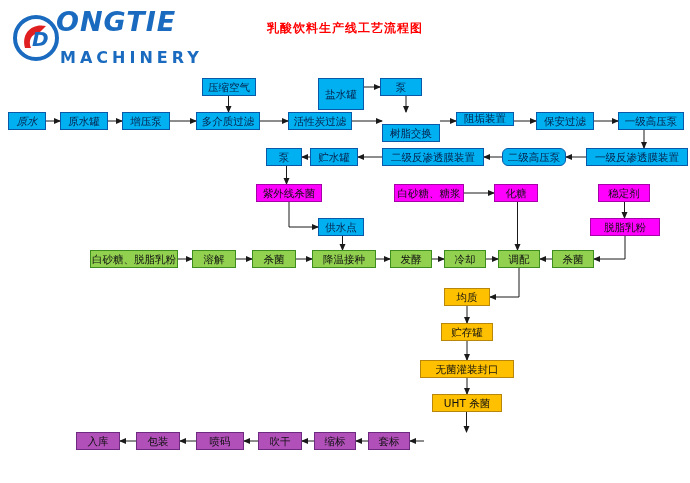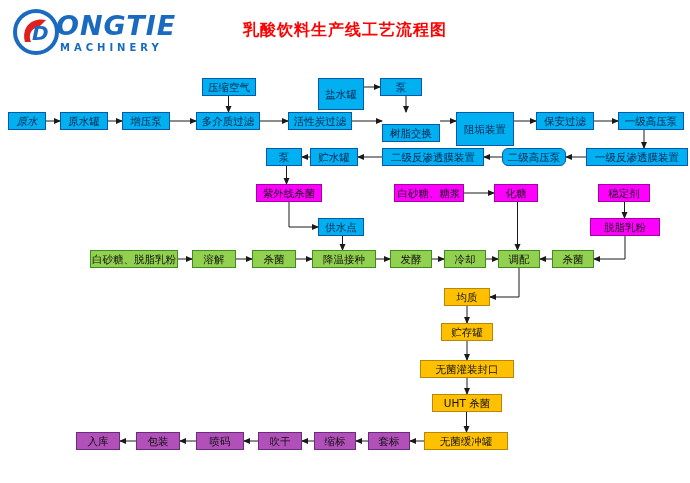--- a/index.html
+++ b/index.html
@@ -4,24 +4,24 @@
 <style>
   html,body{margin:0;padding:0;background:#ffffff;}
   #canvas{
     position:relative;width:690px;height:483px;background:#ffffff;overflow:hidden;
     font-family:"DejaVu Sans","Liberation Sans",sans-serif;
   }
   .logo{position:absolute;left:12px;top:8px;display:flex;align-items:center;}
   .logo-mark{flex:0 0 auto;}
   .logo-text{display:flex;flex-direction:column;margin-left:-4px;}
   .brand{font-size:27px;font-weight:bold;font-style:italic;color:#1a6bbf;line-height:28px;letter-spacing:1px;}
-  .subtitle{font-size:10px;font-weight:bold;color:#1a6bbf;letter-spacing:4px;margin-top:2px;padding-left:4px;}
+  .subtitle{font-size:16px;font-weight:bold;color:#1a6bbf;letter-spacing:4px;margin-top:12px;padding-left:4px;}
   .title{
     position:absolute;top:20px;left:0;width:100%;text-align:center;
-    font-size:16px;font-weight:bold;color:#ff0000;letter-spacing:1px;
+    font-size:12px;font-weight:bold;color:#ff0000;letter-spacing:1px;
   }
   #edges{position:absolute;left:0;top:0;width:690px;height:483px;pointer-events:none;}
   .edge{fill:none;stroke:#1a1a1a;stroke-width:1;}
   .node{
     position:absolute;box-sizing:border-box;display:flex;align-items:center;justify-content:center;
     font-size:10.5px;line-height:1;color:#101010;border:1px solid #333;white-space:nowrap;padding:0 1px;
   }
   .cyan{background:#00b0f0;border-color:#0a58a8;color:#06214d;}
   .magenta{background:#ff00ff;border-color:#a800a8;}
   .green{background:#92d050;border-color:#3e8e1f;}
@@ -98,21 +98,21 @@
 
 <div class="node cyan" style="left: 202px; top: 78px; width: 54px; height: 18px;">压缩空气</div>
     <div class="node cyan" style="left: 318px; top: 78px; width: 46px; height: 32px;">盐水罐</div>
     <div class="node cyan" style="left: 380px; top: 78px; width: 42px; height: 18px;">泵</div>
     <div class="node cyan" style="left: 8px; top: 112px; width: 38px; height: 18px; font-style: italic;">原水</div>
     <div class="node cyan" style="left: 60px; top: 112px; width: 48px; height: 18px;">原水罐</div>
     <div class="node cyan" style="left: 122px; top: 112px; width: 48px; height: 18px;">增压泵</div>
     <div class="node cyan" style="left: 196px; top: 112px; width: 64px; height: 18px;">多介质过滤</div>
     <div class="node cyan" style="left: 288px; top: 112px; width: 64px; height: 18px;">活性炭过滤</div>
     <div class="node cyan" style="left: 382px; top: 124px; width: 58px; height: 18px;">树脂交换</div>
-    <div class="node cyan" style="left: 456px; top: 112px; width: 58px; height: 34px;">阻垢装置</div>
+    <div class="node cyan" style="left: 456px; top: 112px; width: 58px; height: 14px; font-family: Liberation Mono, monospace;">阻垢装置</div>
     <div class="node cyan" style="left: 536px; top: 112px; width: 58px; height: 18px;">保安过滤</div>
     <div class="node cyan" style="left: 618px; top: 112px; width: 66px; height: 18px;">一级高压泵</div>
     <div class="node cyan" style="left: 266px; top: 148px; width: 36px; height: 18px;">泵</div>
     <div class="node cyan" style="left: 310px; top: 148px; width: 48px; height: 18px;">贮水罐</div>
     <div class="node cyan" style="left: 382px; top: 148px; width: 102px; height: 18px;">二级反渗透膜装置</div>
     <div class="node cyan" style="left: 502px; top: 148px; width: 64px; height: 18px; border-radius: 6px;">二级高压泵</div>
     <div class="node cyan" style="left: 586px; top: 148px; width: 102px; height: 18px;">一级反渗透膜装置</div>
     <div class="node magenta" style="left: 256px; top: 184px; width: 66px; height: 18px;">紫外线杀菌</div>
     <div class="node magenta" style="left: 394px; top: 184px; width: 70px; height: 18px;">白砂糖、糖浆</div>
     <div class="node magenta" style="left: 494px; top: 184px; width: 44px; height: 18px;">化糖</div>
@@ -124,20 +124,19 @@
     <div class="node green" style="left: 252px; top: 250px; width: 44px; height: 18px;">杀菌</div>
     <div class="node green" style="left: 312px; top: 250px; width: 64px; height: 18px;">降温接种</div>
     <div class="node green" style="left: 390px; top: 250px; width: 42px; height: 18px;">发酵</div>
     <div class="node green" style="left: 444px; top: 250px; width: 42px; height: 18px;">冷却</div>
     <div class="node green" style="left: 498px; top: 250px; width: 42px; height: 18px;">调配</div>
     <div class="node green" style="left: 552px; top: 250px; width: 42px; height: 18px;">杀菌</div>
     <div class="node orange" style="left: 444px; top: 288px; width: 46px; height: 18px;">均质</div>
     <div class="node orange" style="left: 441px; top: 323px; width: 52px; height: 18px;">贮存罐</div>
     <div class="node orange" style="left: 420px; top: 360px; width: 94px; height: 18px;">无菌灌装封口</div>
     <div class="node orange" style="left: 432px; top: 394px; width: 70px; height: 18px;">UHT 杀菌</div>
-    <div class="node orange" style="left: 424px; top: 432px; width: 84px; height: 18px;">无菌缓冲罐</div>
     <div class="node purple" style="left: 368px; top: 432px; width: 42px; height: 18px;">套标</div>
     <div class="node purple" style="left: 314px; top: 432px; width: 42px; height: 18px;">缩标</div>
     <div class="node purple" style="left: 258px; top: 432px; width: 44px; height: 18px;">吹干</div>
     <div class="node purple" style="left: 196px; top: 432px; width: 48px; height: 18px;">喷码</div>
     <div class="node purple" style="left: 136px; top: 432px; width: 44px; height: 18px;">包装</div>
     <div class="node purple" style="left: 76px; top: 432px; width: 44px; height: 18px;">入库</div>
   </div>
 
 </body></html>

